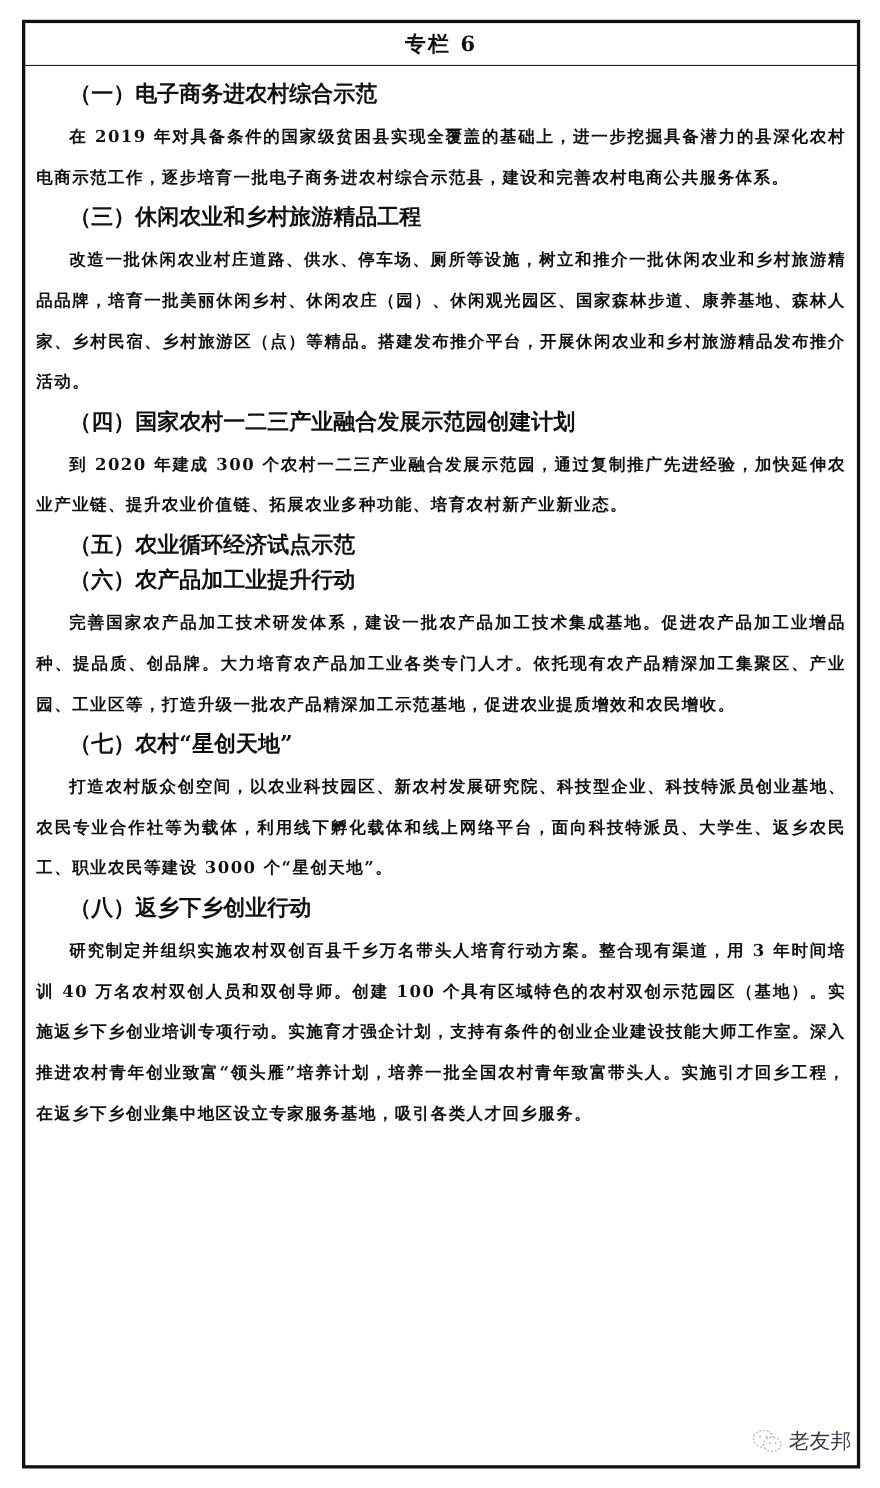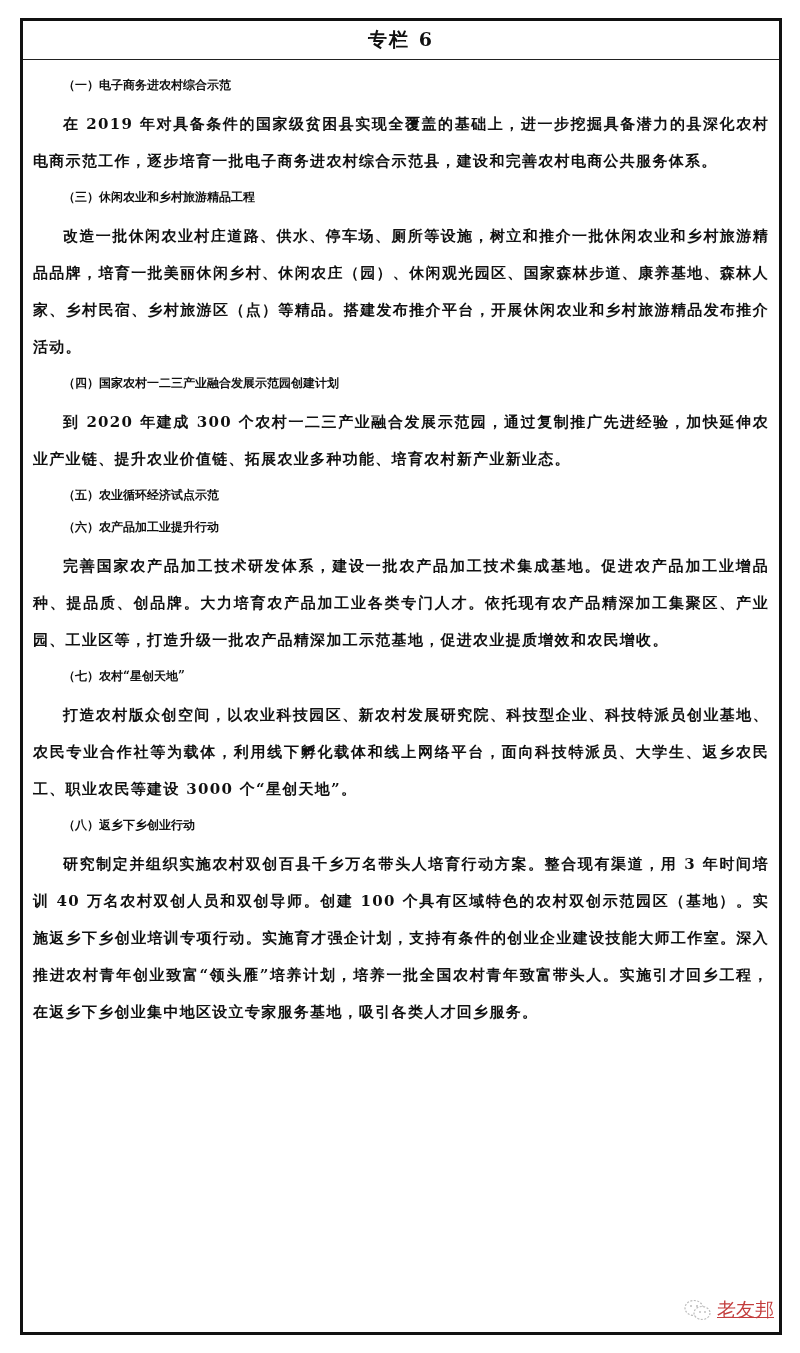--- a/index.html
+++ b/index.html
@@ -14,34 +14,33 @@
   }
   .box-header {
     height: 38px; border-bottom: 1.5px solid #222222;
     display: flex; align-items: center; justify-content: center;
     font-size: 19px; font-weight: bold; letter-spacing: 2px;
   }
   .box-header .num { }
   .box-body { padding: 8px 10px 0 10px; }
   .section { margin: 0; }
   .section-title {
-    font-size: 12px; font-weight: bold; line-height: 22px;
+    font-size: 20px; font-weight: bold; line-height: 22px;
     padding-left: 30px; margin-top: 6px; margin-bottom: 10px;
   }
   .section-text {
     font-size: 15px; font-weight: bold; line-height: 37px;
     text-indent: 30px; text-align: justify; letter-spacing: 1.3px;
     margin: 0 0 4px 0;
   }
   .watermark {
     position: absolute; right: 26px; bottom: 30px;
     display: flex; align-items: center; gap: 4px;
-    color: #b91c1c; font-family: "DejaVu Sans", sans-serif; font-size: 19px;
+    color: #0f172a; font-family: "DejaVu Sans", sans-serif; font-size: 19px;
     opacity: 0.85;
-    text-decoration: underline;
   }
   .watermark svg { display: block; }
 </style>
 </head>
 <body>
 
 <div class="box">
   <div class="box-header">
     <span class="num">专栏 6</span>
   </div>

